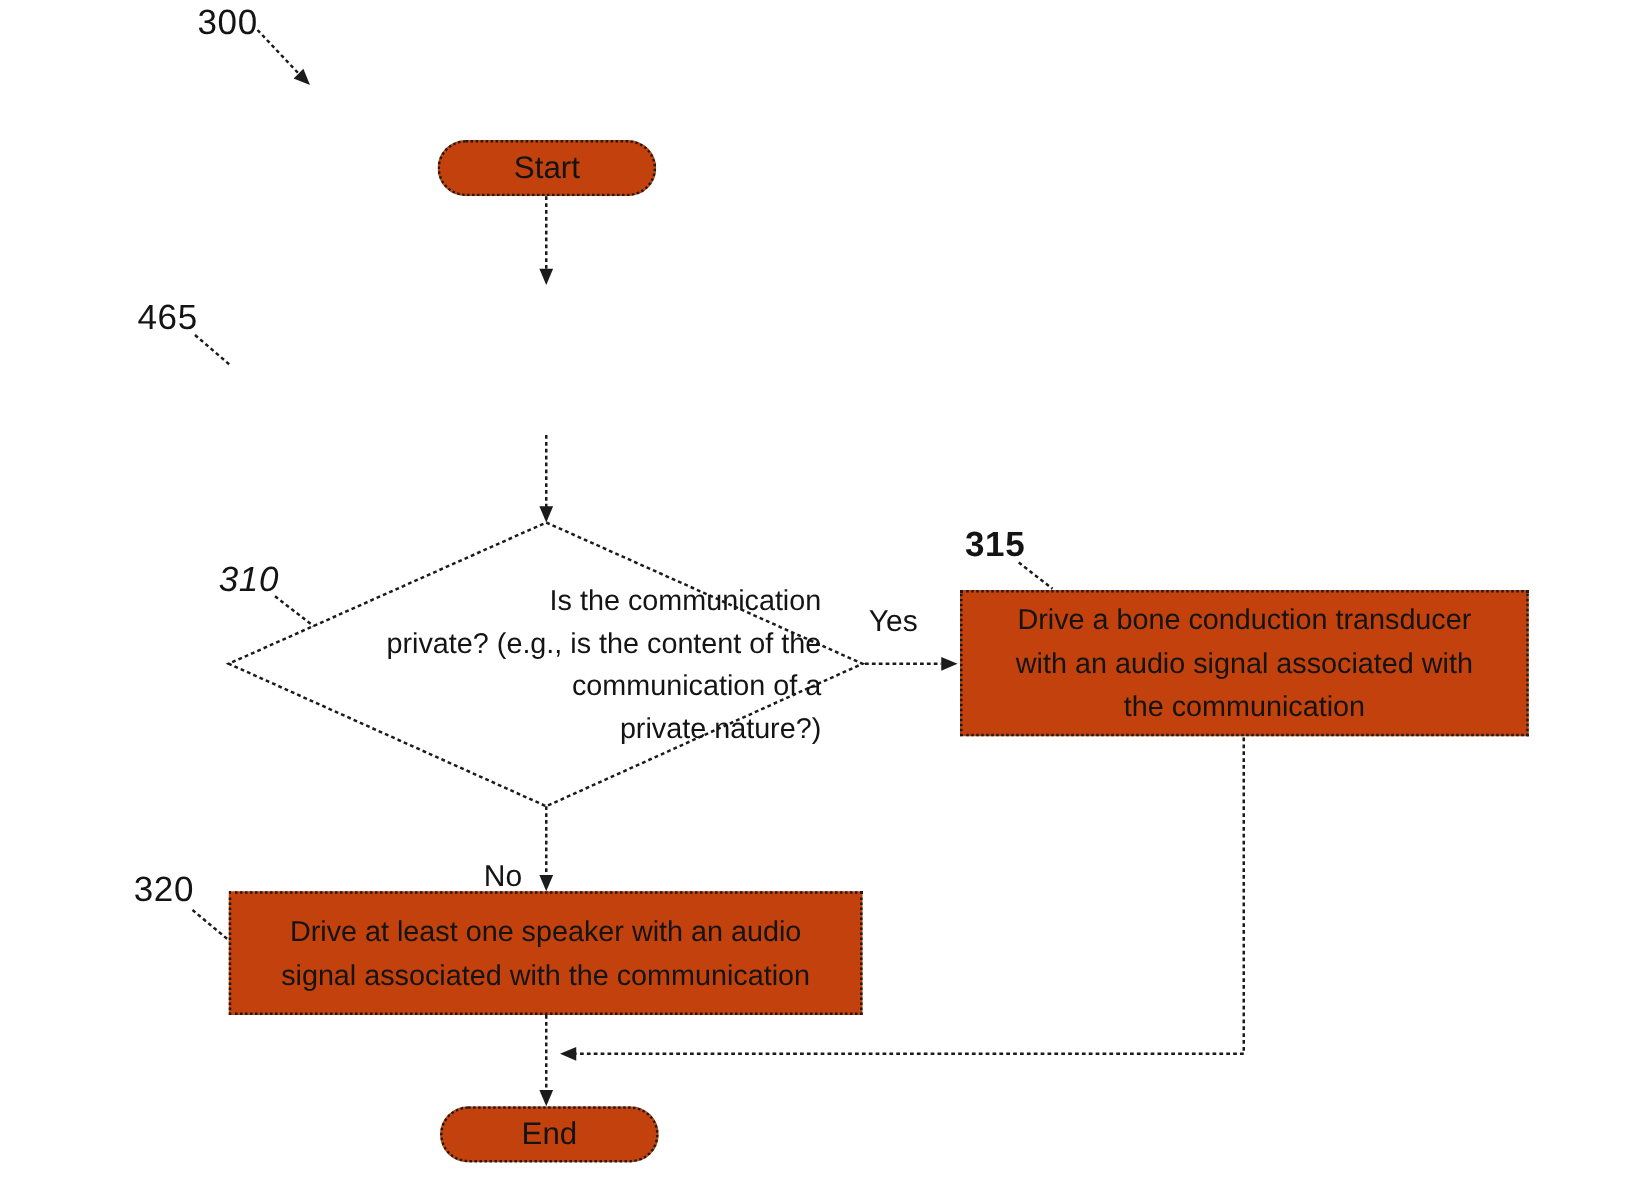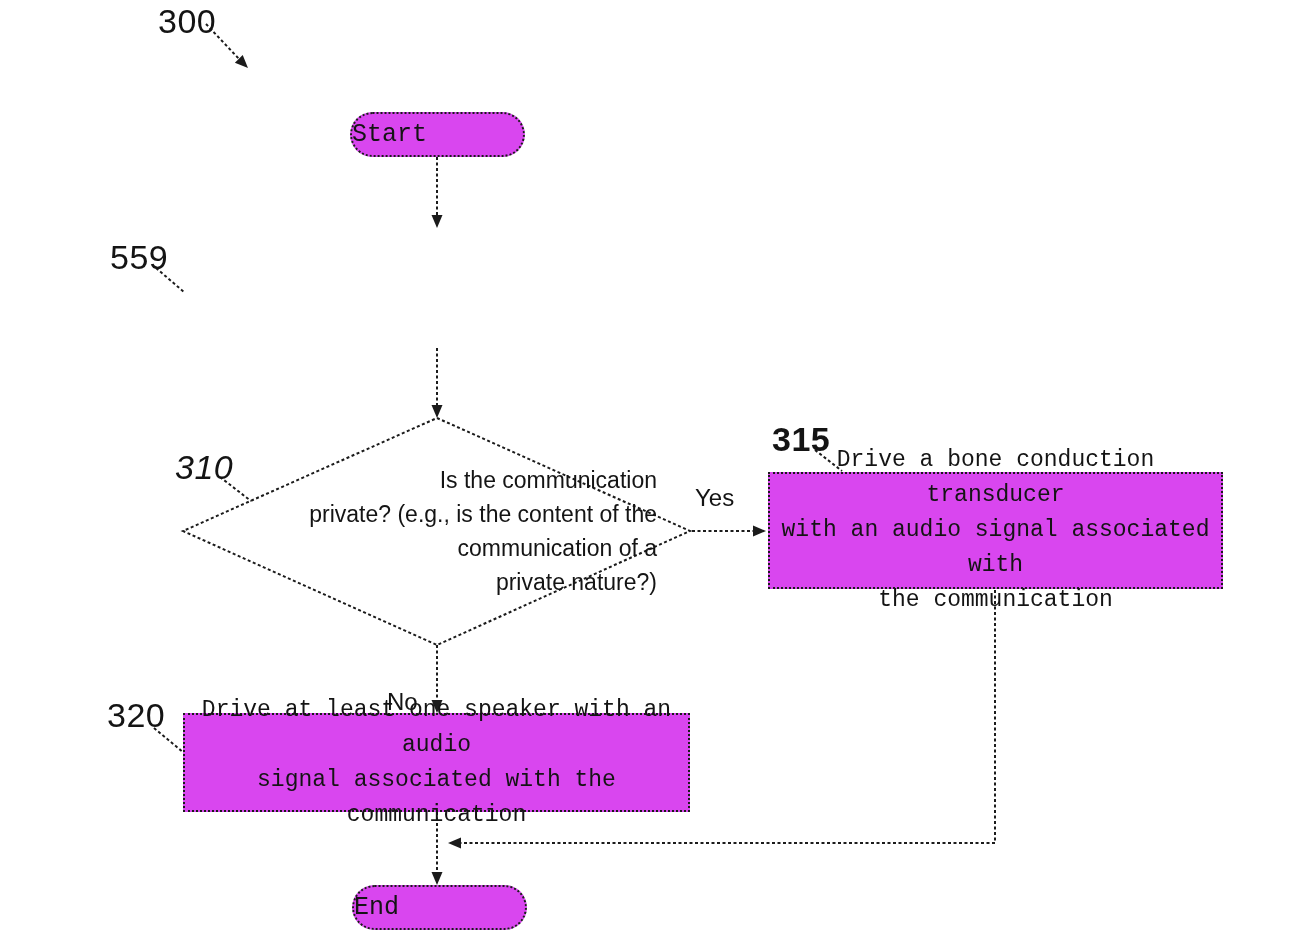--- a/index.html
+++ b/index.html
@@ -13,25 +13,24 @@
     background: #ffffff;
     overflow: hidden;
     color: #141414;
   }
   .wires {
     position: absolute; left: 0; top: 0;
     width: 1312px; height: 943px;
   }
   .node {
     position: absolute;
-    display: flex; align-items: center; 
+    display: flex; align-items: center; justify-content: center;
     text-align: center;
     box-sizing: border-box;
-    background: #d946ef;
-    font-family: Liberation Mono, monospace;
+    background: #c2410c;
   }
   .process {
     border: 2px dotted #1b1b1b;
     font-size: 23px;
     line-height: 35px;
     white-space: pre-line;
   }
   .terminator {
     border: 2px dotted #1b1b1b;
     border-radius: 23px;
@@ -40,21 +39,21 @@
   .decision-text {
     position: absolute;
     text-align: right;
     font-size: 23px;
     line-height: 34px;
     white-space: pre-line;
     background: transparent;
   }
   .ref-label {
     position: absolute;
-    font-size: 34px;
+    font-size: 28px;
     letter-spacing: 0.5px;
   }
   .edge-label {
     position: absolute;
     font-size: 24px;
   }
   
   #node-start { left: 350px; top: 112px; width: 175px; height: 45px; }
   #node-305   { left: 183px; top: 229px; width: 507px; height: 119px; }
   #node-315   { left: 768px; top: 472px; width: 455px; height: 117px; }
@@ -104,21 +103,21 @@
     <line x1="815" y1="450" x2="842" y2="471" stroke-dasharray="3 2.5"></line>
     <line x1="154" y1="728" x2="184" y2="753" stroke-dasharray="3 2.5"></line>
   </svg>
 
   <div class="ref-label" id="ref-300">300</div>
 
   <div class="node terminator" id="node-start">
     <span>Start</span>
   </div>
 
-  <div class="ref-label" id="ref-305">559</div>
+  <div class="ref-label" id="ref-305">465</div>
 
   <div class="ref-label" id="ref-310">310</div>
   <div class="decision-text" id="text-310">Is the communication
 private? (e.g., is the content of the
 communication of a
 private nature?)</div>
 
   <div class="edge-label" id="label-yes">Yes</div>
   <div class="edge-label" id="label-no">No</div>
 

